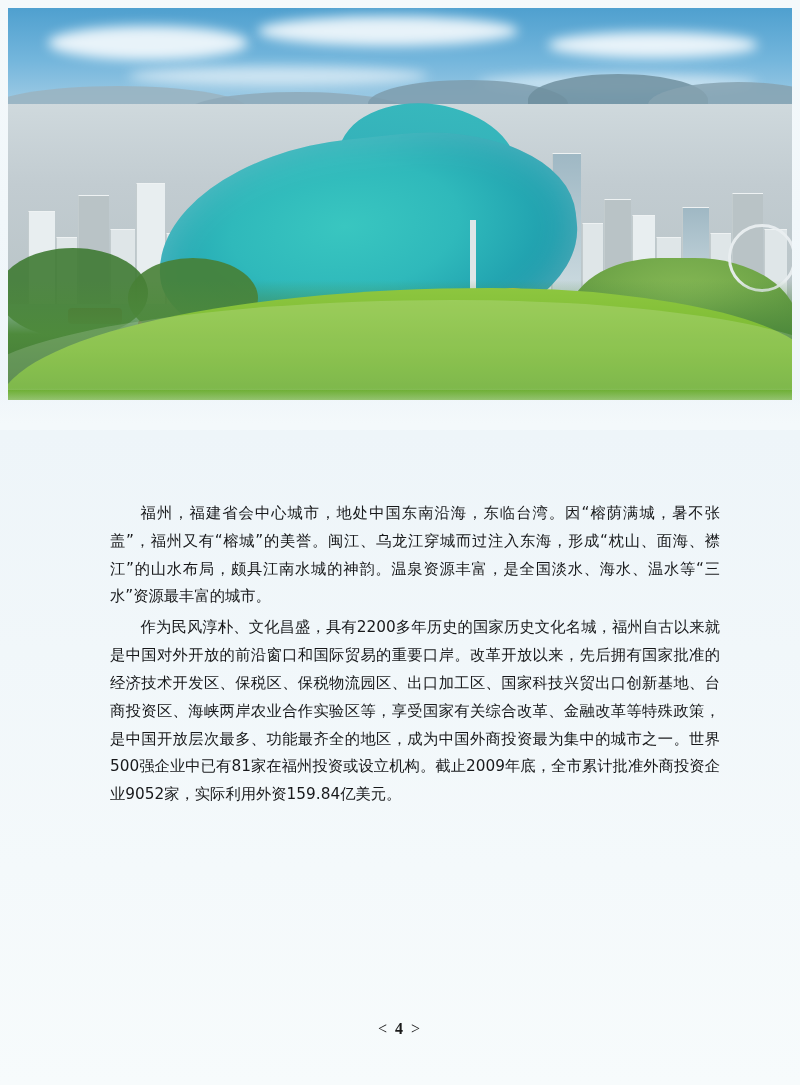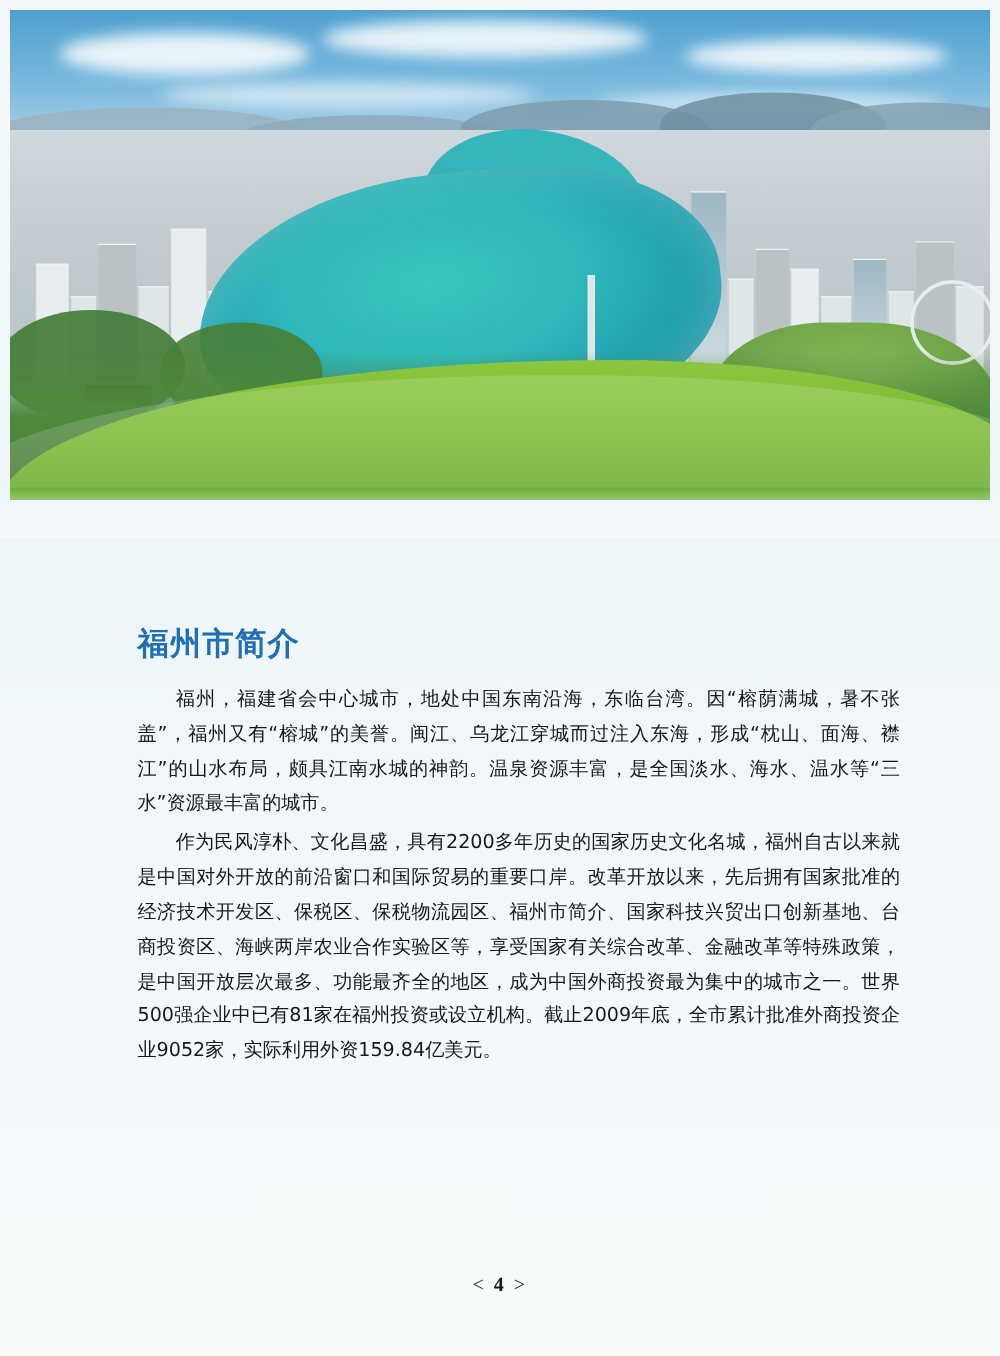--- a/index.html
+++ b/index.html
@@ -299,23 +299,22 @@
 
       <div class="fore-green"></div>
 
       <div class="green-sweep"></div>
       <div class="green-sweep2"></div>
     </div>
     <div class="photo-fade-bottom"></div>
   </div>
 
   <div class="content">
-    <h1 class="heading">福州市简介</h1>
     <p class="para">福州，福建省会中心城市，地处中国东南沿海，东临台湾。因“榕荫满城，暑不张盖”，福州又有“榕城”的美誉。闽江、乌龙江穿城而过注入东海，形成“枕山、面海、襟江”的山水布局，颇具江南水城的神韵。温泉资源丰富，是全国淡水、海水、温水等“三水”资源最丰富的城市。</p>
-    <p class="para">作为民风淳朴、文化昌盛，具有2200多年历史的国家历史文化名城，福州自古以来就是中国对外开放的前沿窗口和国际贸易的重要口岸。改革开放以来，先后拥有国家批准的经济技术开发区、保税区、保税物流园区、福州市简介、国家科技兴贸出口创新基地、台商投资区、海峡两岸农业合作实验区等，享受国家有关综合改革、金融改革等特殊政策，是中国开放层次最多、功能最齐全的地区，成为中国外商投资最为集中的城市之一。世界500强企业中已有81家在福州投资或设立机构。截止2009年底，全市累计批准外商投资企业9052家，实际利用外资159.84亿美元。</p>
+    <p class="para">作为民风淳朴、文化昌盛，具有2200多年历史的国家历史文化名城，福州自古以来就是中国对外开放的前沿窗口和国际贸易的重要口岸。改革开放以来，先后拥有国家批准的经济技术开发区、保税区、保税物流园区、出口加工区、国家科技兴贸出口创新基地、台商投资区、海峡两岸农业合作实验区等，享受国家有关综合改革、金融改革等特殊政策，是中国开放层次最多、功能最齐全的地区，成为中国外商投资最为集中的城市之一。世界500强企业中已有81家在福州投资或设立机构。截止2009年底，全市累计批准外商投资企业9052家，实际利用外资159.84亿美元。</p>
   </div>
 
   <div class="page-number">
     <span>&lt;</span>
     <span class="num">4</span>
     <span>&gt;</span>
   </div>
 
 </div>
 

